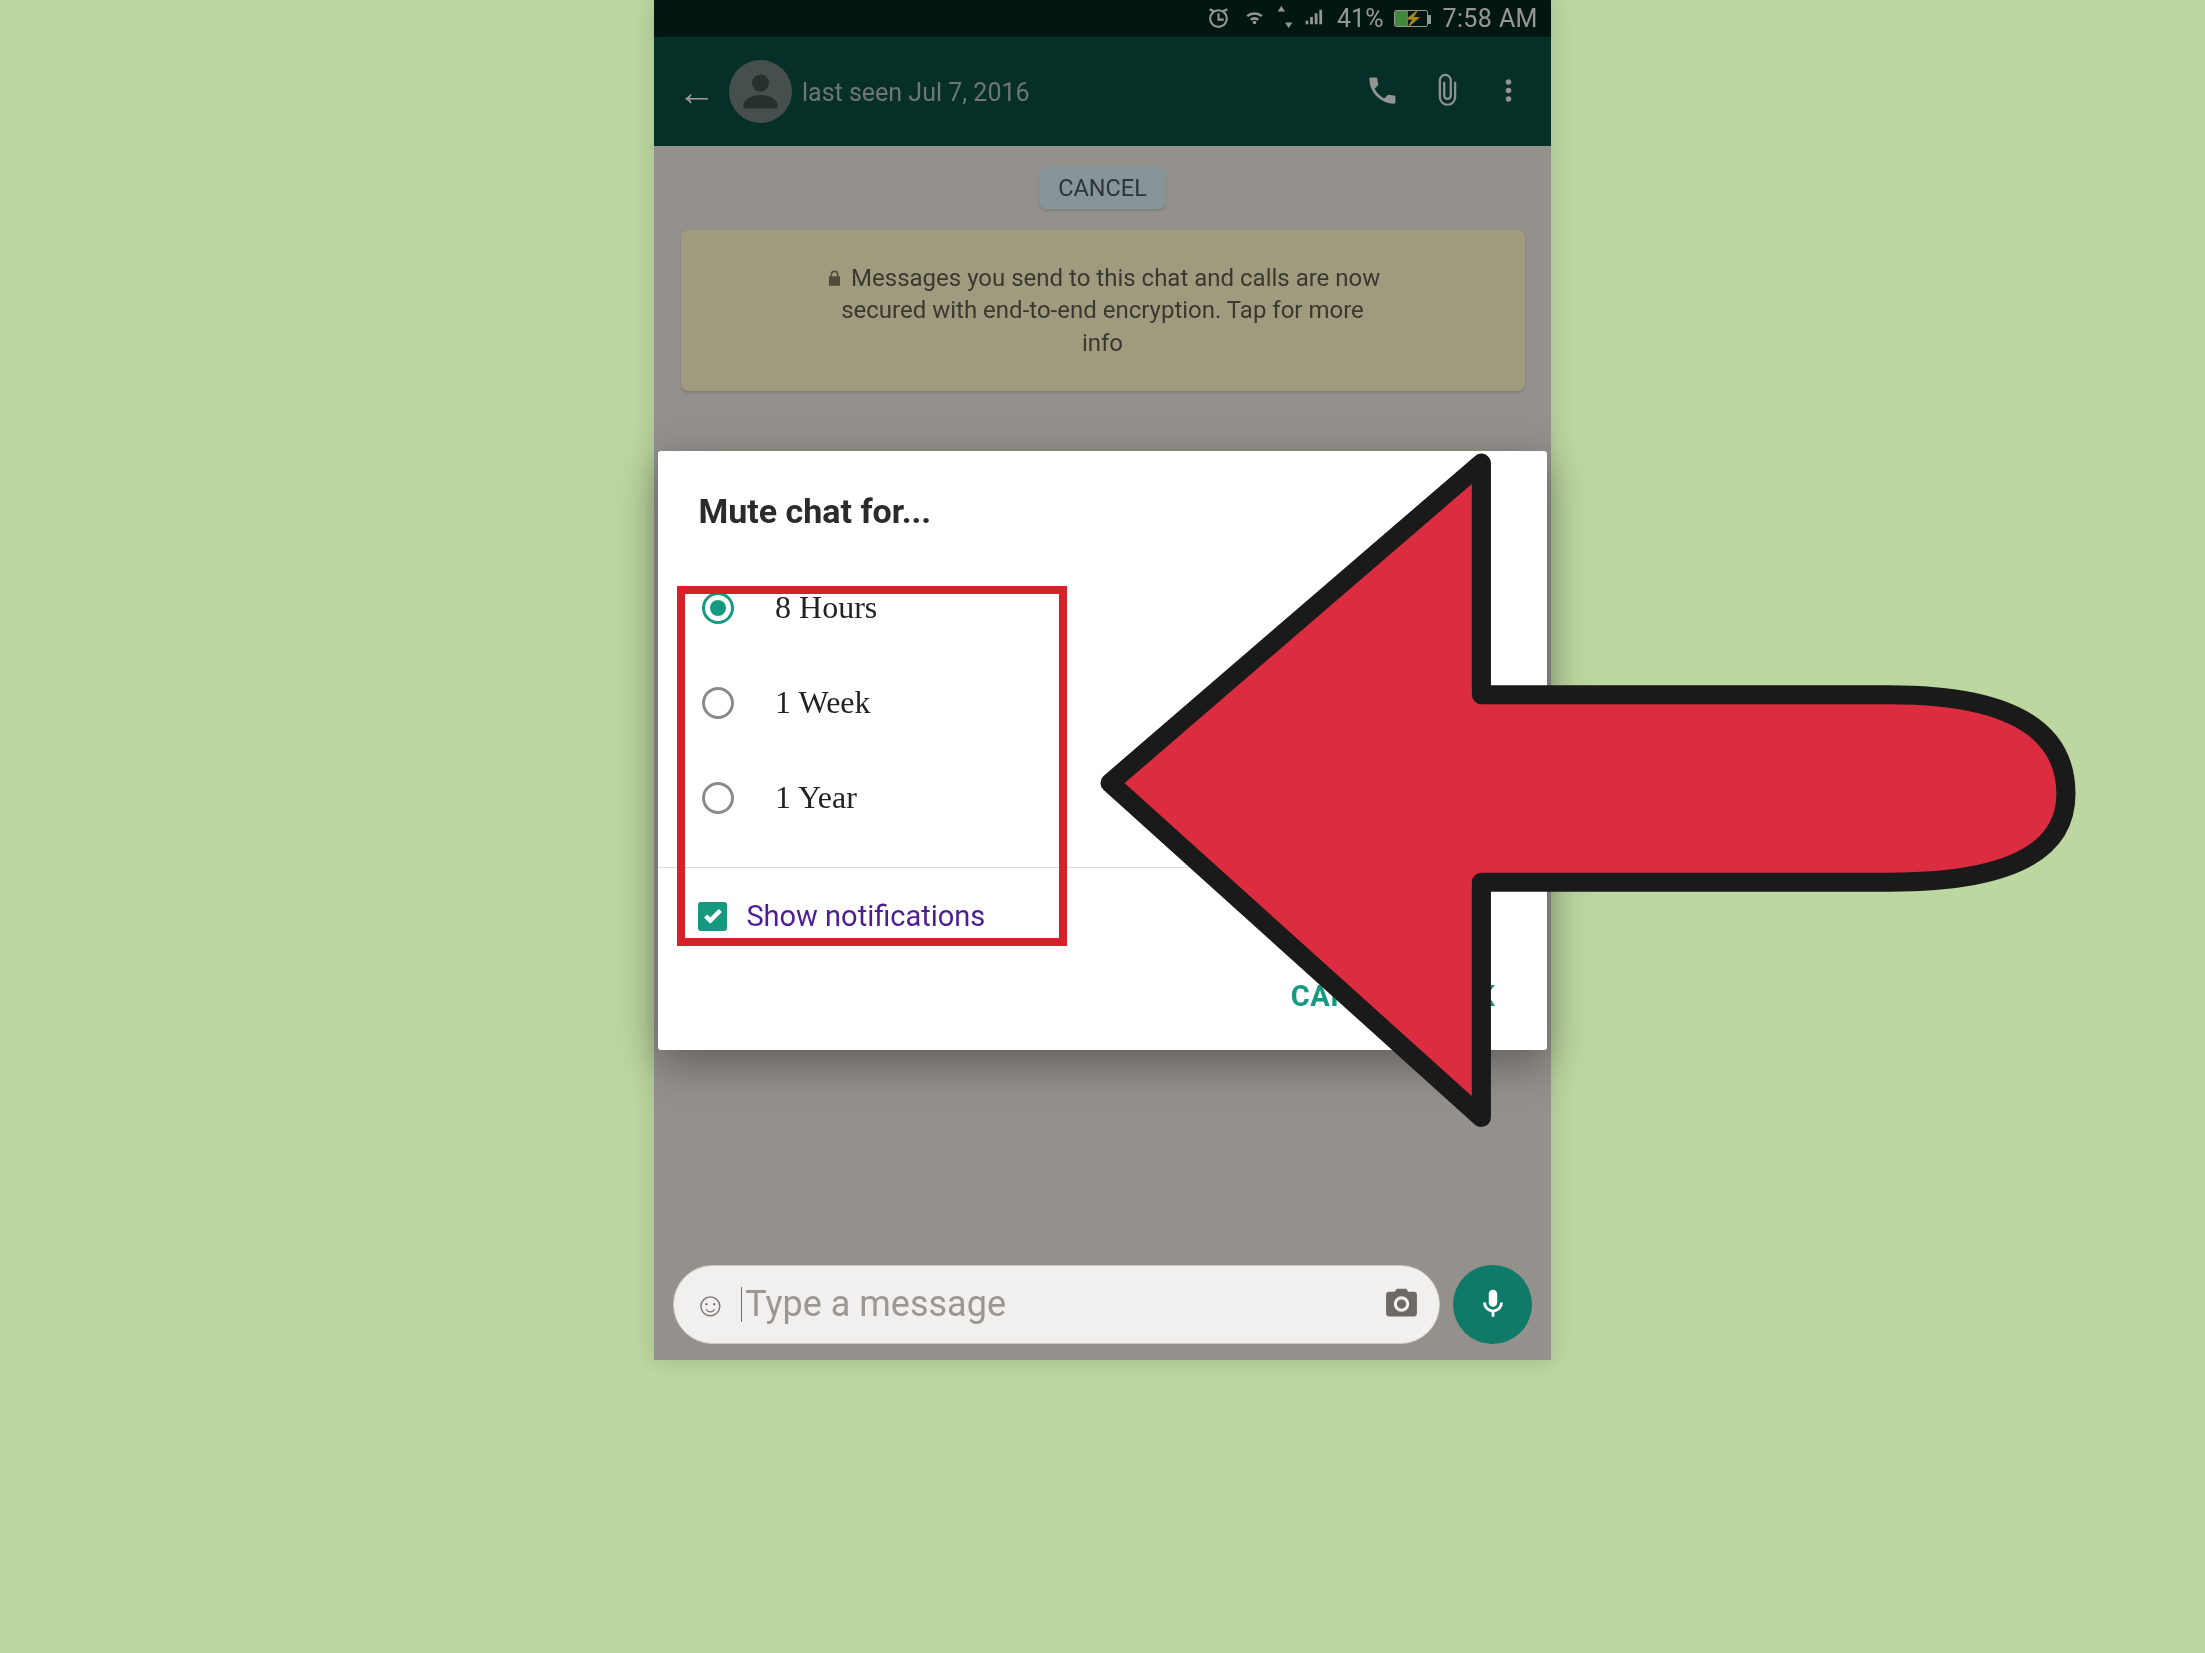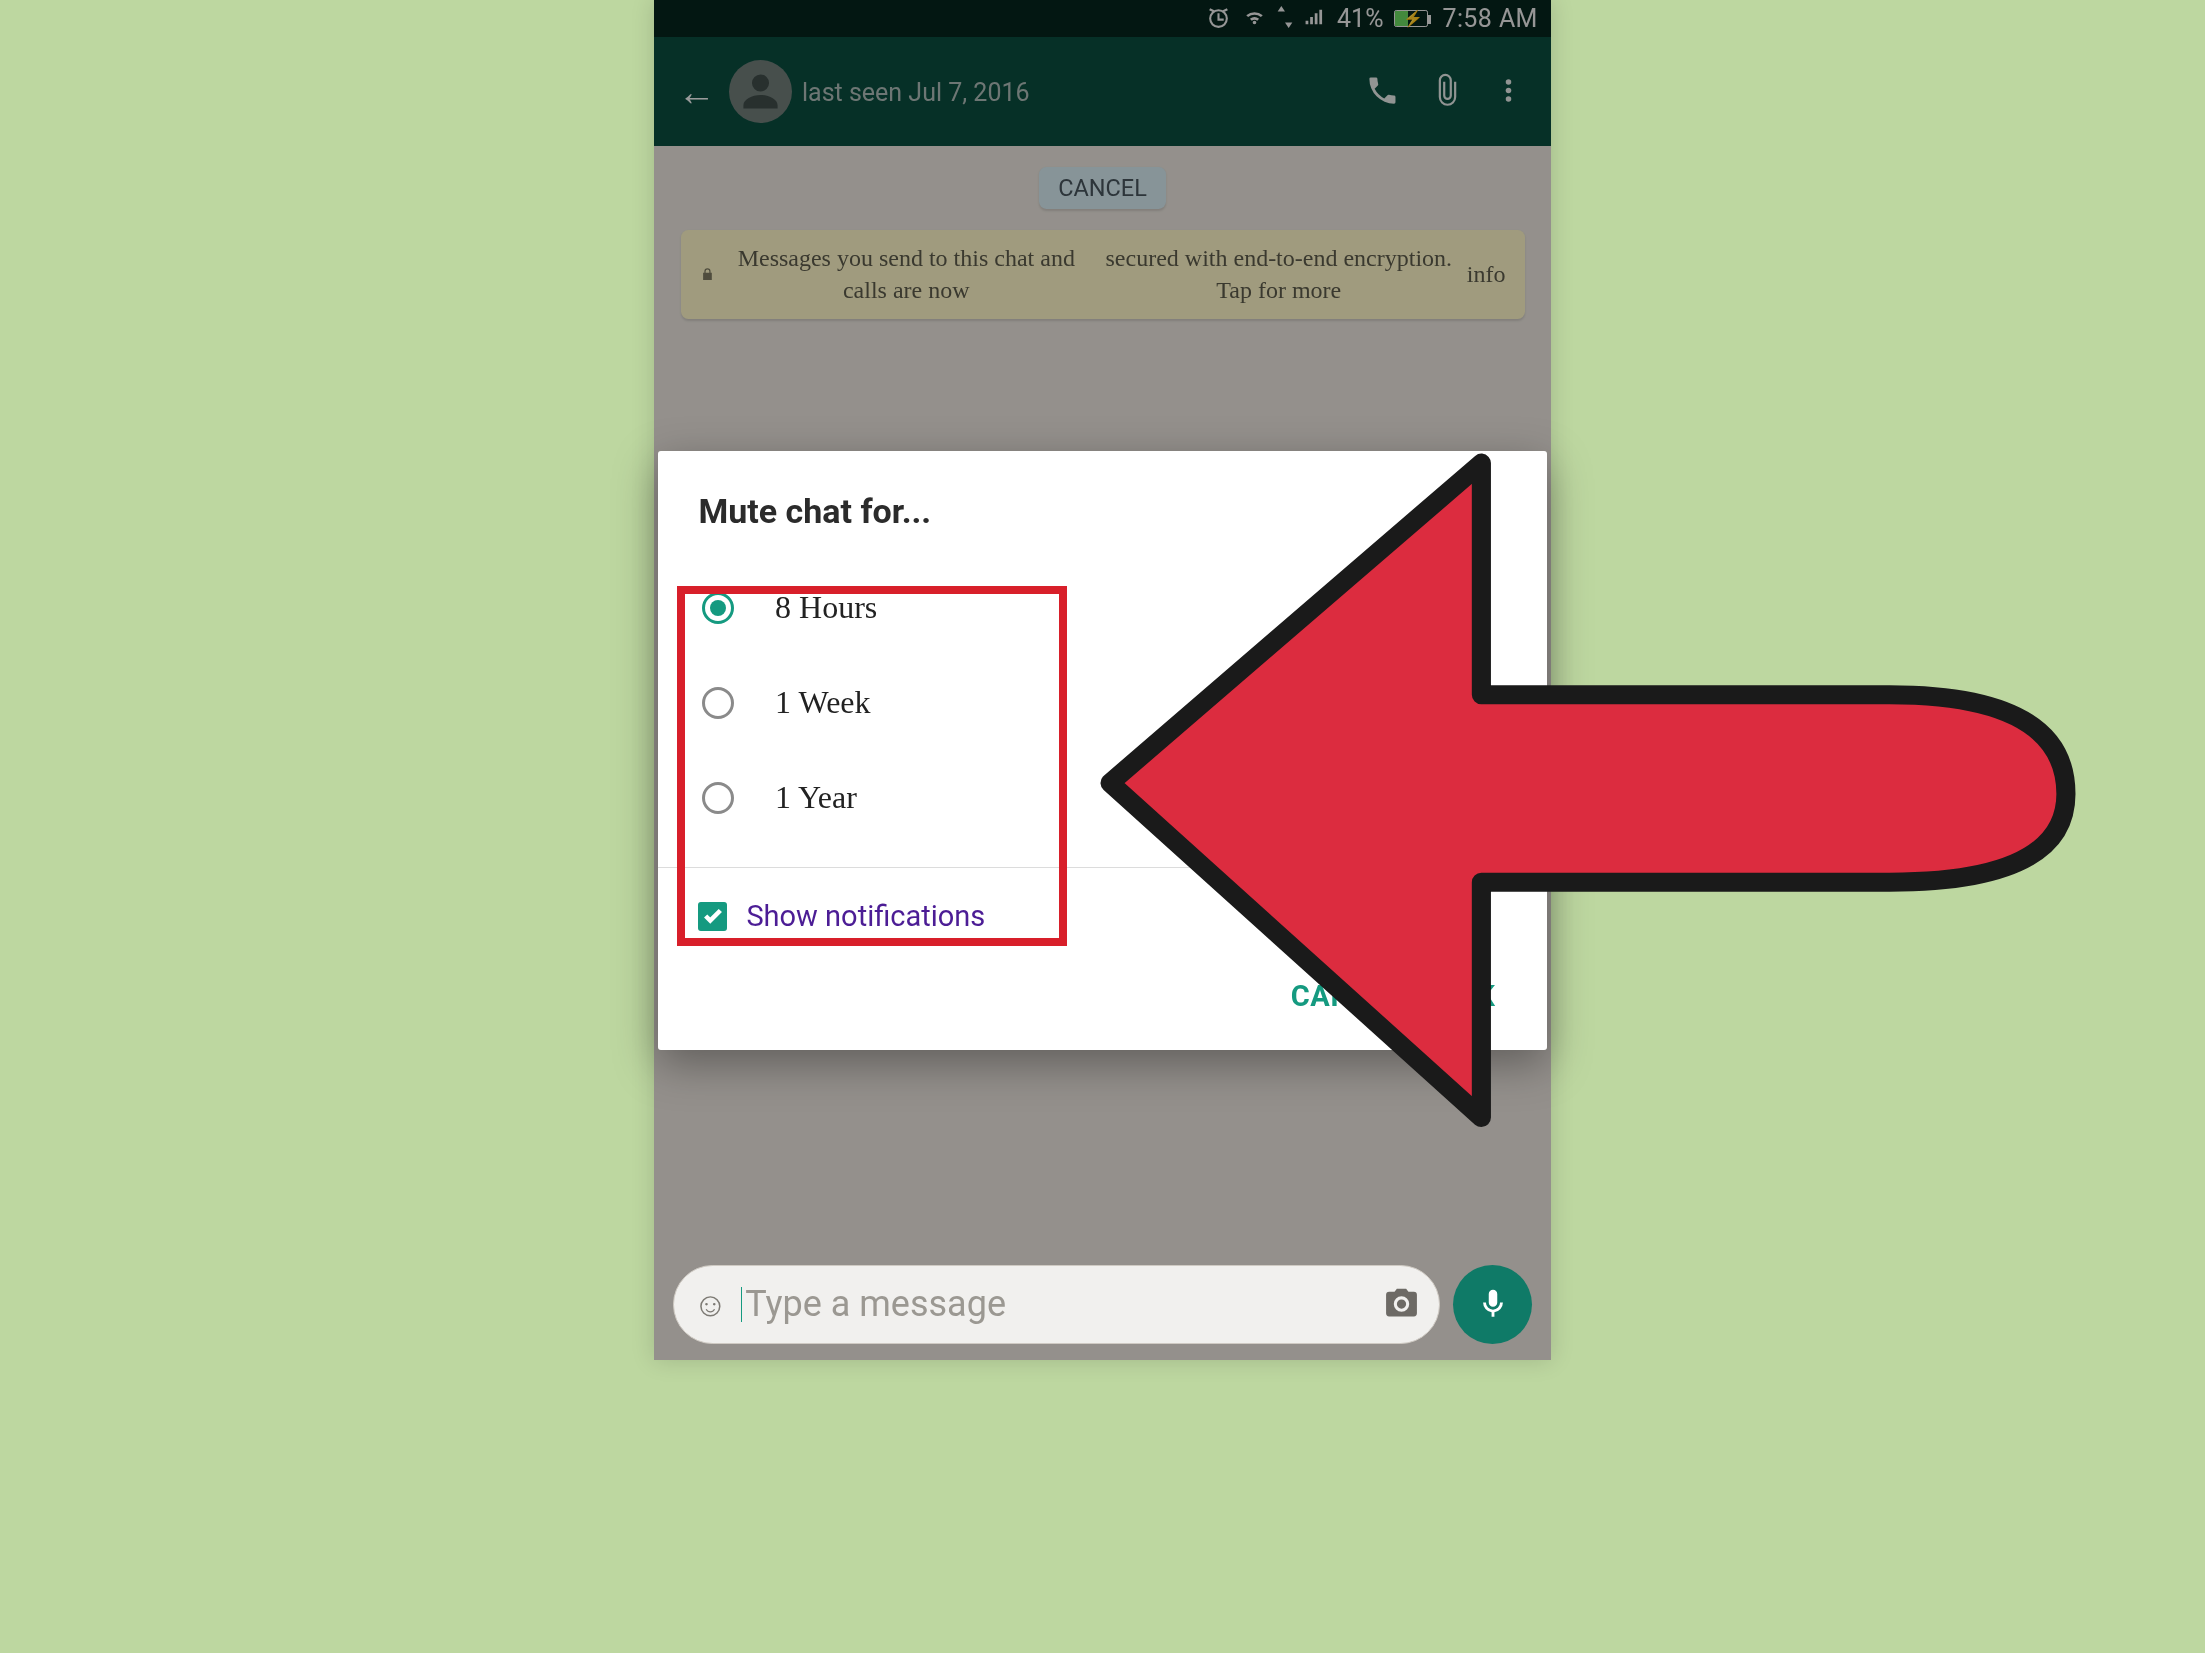--- a/index.html
+++ b/index.html
@@ -55,24 +55,24 @@
 .datepill {
   margin: 20.6px auto 0; width: fit-content;
   background:#cfe3ea; color:#45525a;
   font-size:23.5px; padding:7.4px 19px; border-radius:7.4px;
   box-shadow:0 1.5px 2.2px rgba(0,0,0,.12);
 }
 .e2e {
   margin: 20.6px 26.5px 0;
   background:#f6efc2;
   border-radius:7.4px;
-  padding: 12px 19px;
+  padding: 32px 19px;
   color:#5a5849; font-size:24px; text-align:center; line-height:1.35;
   box-shadow:0 1.5px 2.2px rgba(0,0,0,.12);
-  display:flex; flex-direction:row; align-items:center;font-family:Liberation Serif, serif;
+  display:flex; flex-direction:column; align-items:center;
 }
 .e2e .row1 { display:flex; align-items:center; gap:7.4px; }
 .e2e svg { fill:#7a765f; }
 
 .dim {
   position:absolute; inset:0;
   background:rgba(0,0,0,.35);
   pointer-events:none;
 }
 

